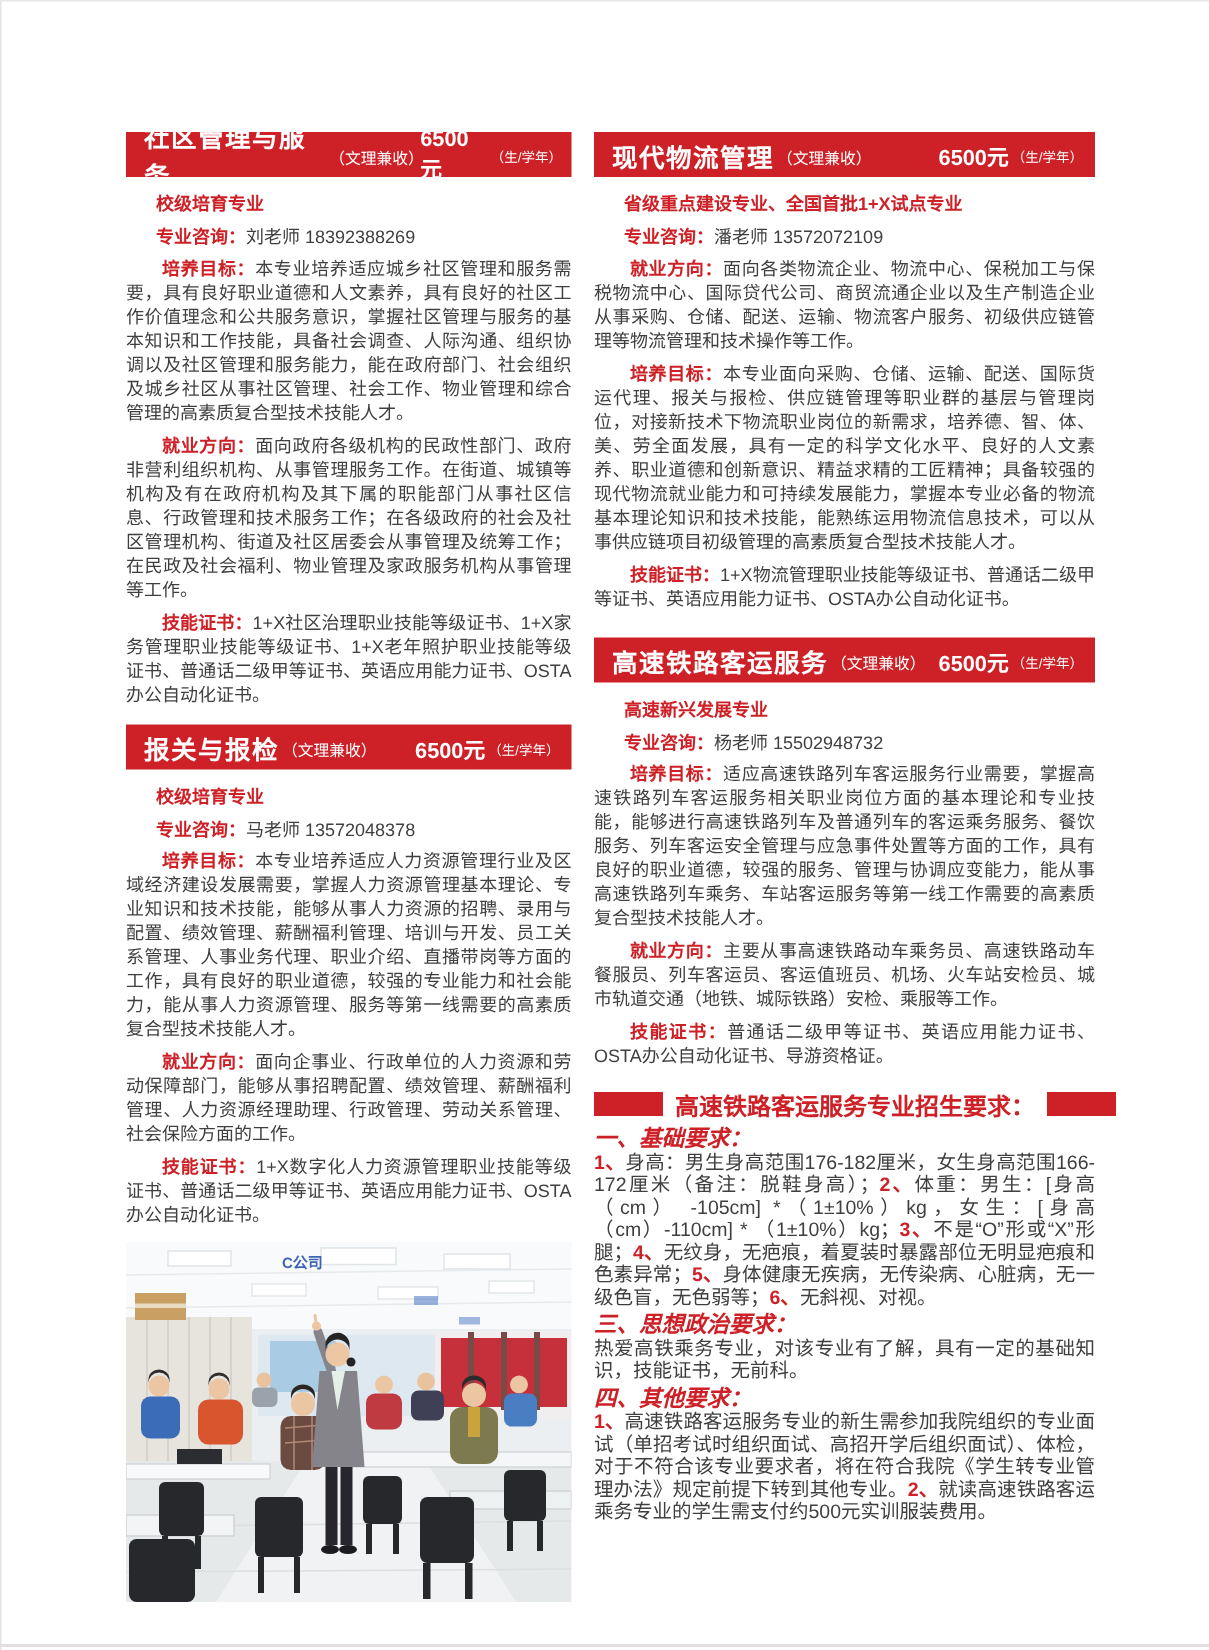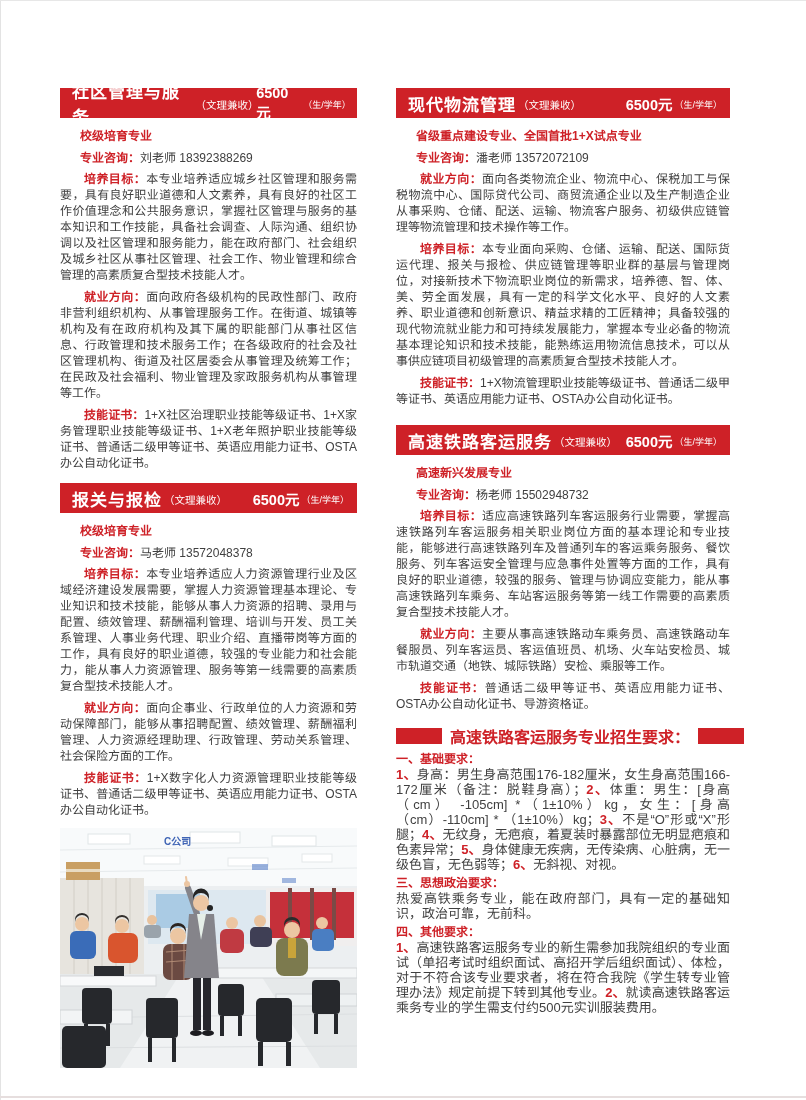--- a/index.html
+++ b/index.html
@@ -11,21 +11,21 @@
   body{
     width:806px;height:1100px;position:relative;overflow:hidden;
     font-family:"Liberation Sans","DejaVu Sans",sans-serif;
     color:var(--ink);
   }
   .edge-left{position:absolute;left:0;top:0;width:1px;height:1100px;background:#e3e3e3;}
   .edge-top{position:absolute;left:0;top:0;width:806px;height:1px;background:#e7e7e7;}
   .edge-bottom{position:absolute;left:0;top:1096px;width:806px;height:2px;background:#e6dede;}
 
   .col{position:absolute;top:88px;}
-  .col-left{left:60px;width:297px;}
+  .col-left{left:84px;width:297px;}
   .col-right{left:396px;width:334px;}
 
   .prog-bar{
     height:30px;background:var(--red);color:#fff;
     display:flex;align-items:center;padding:0 8px 0 12px;
   }
   .prog-title{font-size:17px;font-weight:bold;letter-spacing:1px;}
   .prog-adm{font-size:10.5px;margin-left:2px;padding-top:3px;}
   .prog-price{margin-left:auto;font-size:14.5px;font-weight:bold;}
   .prog-unit{font-size:9px;margin-left:2px;padding-top:3px;}
@@ -40,21 +40,21 @@
   }
 
   .mt12{margin-top:12px;}
   .mt18{margin-top:18px;}
 
   .req-header{margin-top:12px;display:flex;align-items:center;gap:8px;}
   .req-block{width:46px;height:16px;background:var(--red);flex:0 0 auto;}
   .req-title{flex:1;text-align:right;font-size:16px;font-weight:bold;color:var(--red);white-space:nowrap;}
 
   .req-section{margin-top:4px;}
-  .req-heading{color:var(--red);font-weight:bold;font-size:12px;line-height:15px;margin-top:4px;}
+  .req-heading{color:var(--red);font-weight:bold;font-size:15px;line-height:15px;margin-top:4px;font-style:italic;}
   .req-body{font-size:13px;line-height:15px;color:var(--ink);text-align:justify;}
   .seg-red{color:var(--red);font-weight:bold;}
 
   .photo{margin-top:10px;width:297px;height:240px;display:block;}
 </style>
 </head>
 <body>
 
 <div class="edge-left"></div>
 <div class="edge-top"></div>
@@ -235,20 +235,20 @@
     <span class="req-title">高速铁路客运服务专业招生要求：</span>
     <span class="req-block"></span>
   </div>
 
   <div class="req-section">
     <div class="req-heading">一、基础要求：</div>
     <div class="req-body"><span class="seg-red">1、</span><span>身高：男生身高范围176-182厘米，女生身高范围166-172厘米（备注：脱鞋身高）；</span><span class="seg-red">2、</span><span>体重：男生：[身高（cm） -105cm] *（1±10%）kg，女生：[身高（cm）-110cm] * （1±10%）kg；</span><span class="seg-red">3、</span><span>不是“O”形或“X”形腿；</span><span class="seg-red">4、</span><span>无纹身，无疤痕，着夏装时暴露部位无明显疤痕和色素异常；</span><span class="seg-red">5、</span><span>身体健康无疾病，无传染病、心脏病，无一级色盲，无色弱等；</span><span class="seg-red">6、</span><span>无斜视、对视。</span></div>
   </div>
   <div class="req-section">
     <div class="req-heading">三、思想政治要求：</div>
-    <div class="req-body"><span>热爱高铁乘务专业，能在政府部门，具有一定的基础知识，政治可靠，无前科。</span></div>
+    <div class="req-body"><span>热爱高铁乘务专业，对该专业有了解，具有一定的基础知识，技能证书，无前科。</span></div>
   </div>
   <div class="req-section">
     <div class="req-heading">四、其他要求：</div>
     <div class="req-body"><span class="seg-red">1、</span><span>高速铁路客运服务专业的新生需参加我院组织的专业面试（单招考试时组织面试、高招开学后组织面试）、体检，对于不符合该专业要求者，将在符合我院《学生转专业管理办法》规定前提下转到其他专业。</span><span class="seg-red">2、</span><span>就读高速铁路客运乘务专业的学生需支付约500元实训服装费用。</span></div>
   </div>
 
 </div>
 
 </body></html>

